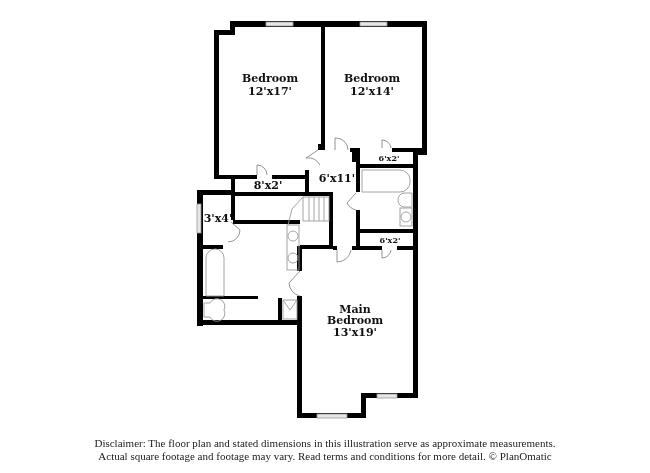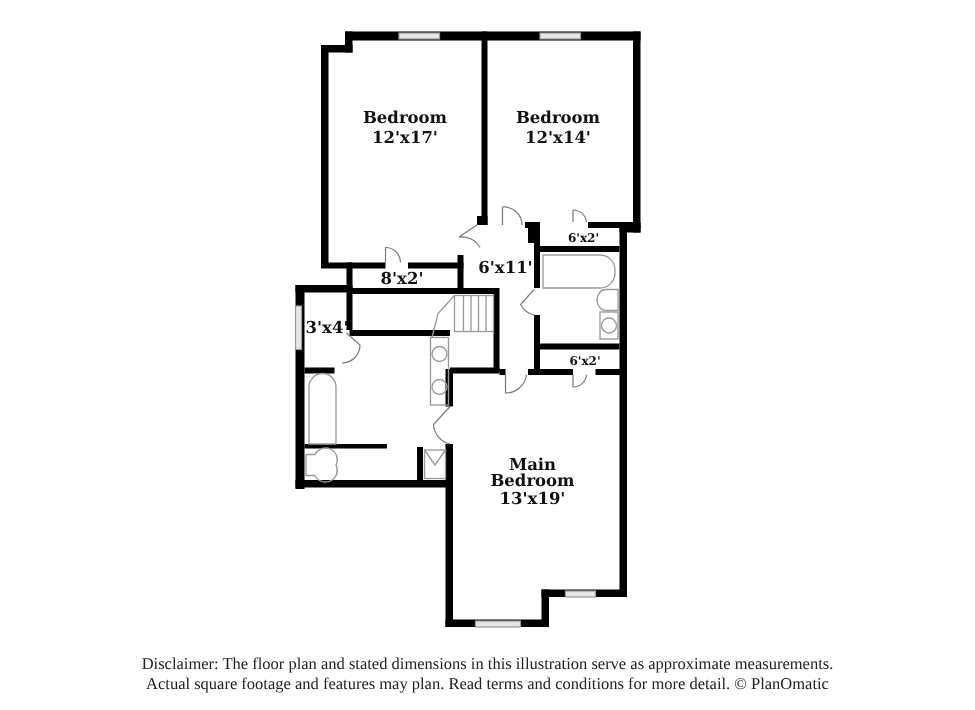--- a/index.html
+++ b/index.html
@@ -157,14 +157,14 @@
     <text class="lbl lbl-lg" x="218" y="222">3'x4'</text>
 
     <text class="lbl lbl-lg" x="355" y="313">Main</text>
     <text class="lbl lbl-lg" x="355" y="324">Bedroom</text>
     <text class="lbl lbl-lg" x="355" y="336">13'x19'</text>
   </g>
 </svg>
 
 <div class="disclaimer">
   <div>Disclaimer: The floor plan and stated dimensions in this illustration serve as approximate measurements.</div>
-  <div>Actual square footage and features may plan. Read terms and conditions for more detail. © PlanOmatic</div>
+  <div>Actual square footage and footage may vary. Read terms and conditions for more detail. © PlanOmatic</div>
 </div>
 
 </body></html>

